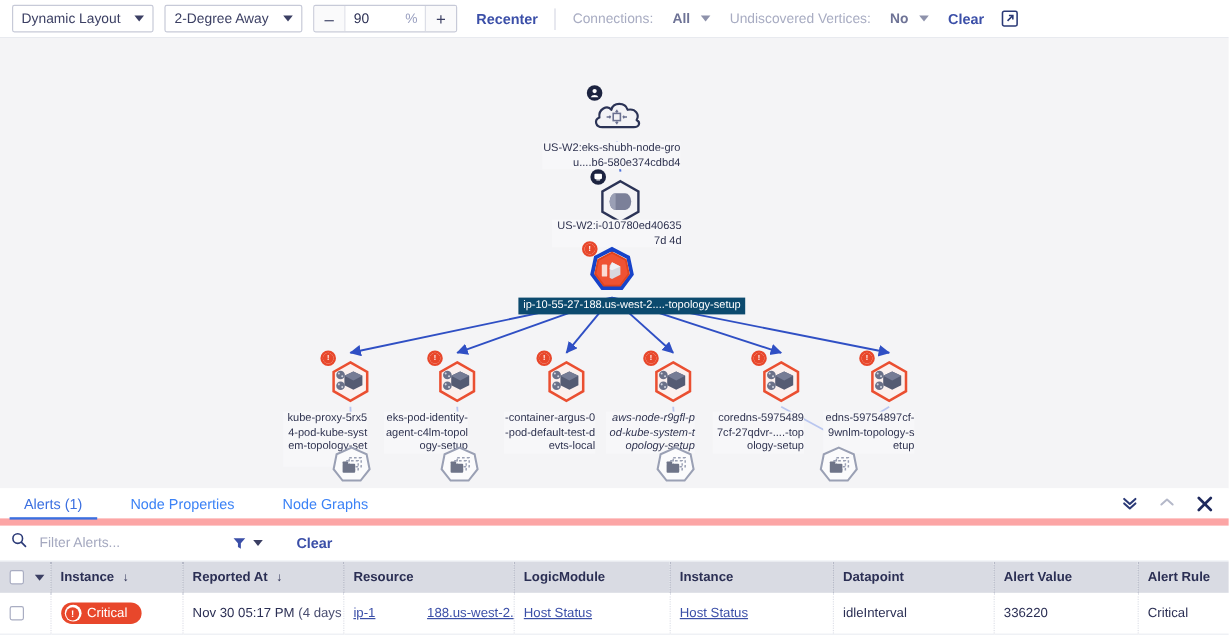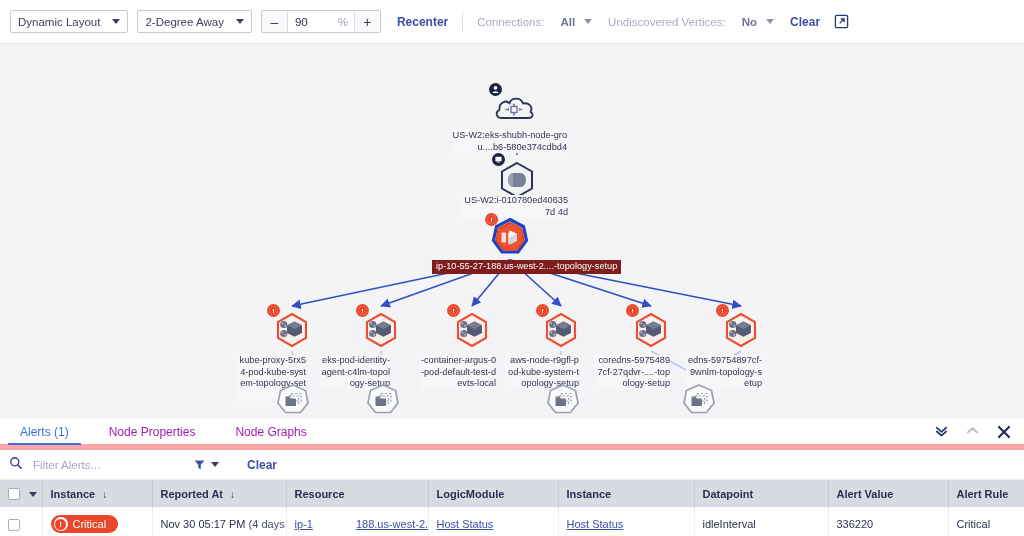--- a/index.html
+++ b/index.html
@@ -8,21 +8,21 @@
     margin: 0; padding: 0;
     width: 1024px; height: 536px;
     overflow: hidden;
     background: #ffffff;
     font-family: "Liberation Sans", sans-serif;
     color: #2b2f54;
   }
 
   
   .toolbar {
-    height: 44px;
+    height: 32px;
     display: flex;
     align-items: center;
     padding: 0 10px;
     background: #ffffff;
     border-bottom: 1px solid #e3e5ec;
     gap: 0;
   }
   .tb-select {
     height: 23px;
     border: 1px solid #c7cad8;
@@ -125,21 +125,21 @@
     position: absolute;
     font-size: 9.2px;
     line-height: 11.5px;
     color: #2f3350;
     text-align: right;
     background: #f7f7f9;
     white-space: normal;
     word-break: break-all;
   }
   .nlabel.sel {
-    background: #7f1d1d;
+    background: #0c4a6e;
     color: #ffffff;
     padding: 1px 4px;
     white-space: nowrap;
     word-break: normal;
   }
   .badge {
     position: absolute;
     width: 13px; height: 13px;
     border-radius: 50%;
     background: #1c2340;
@@ -165,21 +165,21 @@
     display: flex;
     align-items: stretch;
     border-bottom: 6px solid #fca5a5;
     position: relative;
     background: #fff;
   }
   .tab {
     display: flex; align-items: center;
     padding: 0 20px;
     font-size: 12px;
-    color: #a21caf;
+    color: #3b82f6;
     cursor: pointer;
     position: relative;
   }
   .tab.active { color: #3b6fe0; }
   .tab.active::after {
     content: "";
     position: absolute;
     left: 8px; right: 8px; bottom: -1px;
     height: 2px; background: #3b6fe0;
   }
@@ -431,21 +431,21 @@
       <polygon points="23,7 37,15 37,31 23,39 9,31 9,15" fill="#fbf0ee" stroke="#ea4f31" stroke-width="2.1"></polygon>
       <path d="M25.5 14.5 L33 18.2 L33 26 L25.5 29.8 L18 26 L18 18.2 Z" fill="#555b73"></path>
       <path d="M25.5 14.5 L33 18.2 L25.5 22 L18 18.2 Z" fill="#767c95"></path>
       <circle cx="14.8" cy="17.5" r="3.6" fill="#6b7189"></circle>
       <circle cx="14.8" cy="26.5" r="3.6" fill="#6b7189"></circle>
       <circle cx="13.4" cy="16.3" r="0.85" fill="#cfd2dd"></circle>
       <circle cx="16.2" cy="18.6" r="0.85" fill="#cfd2dd"></circle>
       <circle cx="13.4" cy="25.3" r="0.85" fill="#cfd2dd"></circle>
       <circle cx="16.2" cy="27.6" r="0.85" fill="#cfd2dd"></circle>
     </svg></div>
-      <div class="nlabel" style="left: 505px; top: 311px; width: 74px;">aws-node-r9gfl-pod-kube-system-topology-setup</div>
+      <div class="nlabel" style="left: 505px; top: 311px; width: 74px; font-style: italic;">aws-node-r9gfl-pod-kube-system-topology-setup</div>
       <div class="node" style="left: 628px; top: 263px;"><span class="badge alert">
           <span class="inner">!</span>
         </span><svg width="46" height="46" viewBox="0 0 46 46">
       <polygon points="23,7 37,15 37,31 23,39 9,31 9,15" fill="#fbf0ee" stroke="#ea4f31" stroke-width="2.1"></polygon>
       <path d="M25.5 14.5 L33 18.2 L33 26 L25.5 29.8 L18 26 L18 18.2 Z" fill="#555b73"></path>
       <path d="M25.5 14.5 L33 18.2 L25.5 22 L18 18.2 Z" fill="#767c95"></path>
       <circle cx="14.8" cy="17.5" r="3.6" fill="#6b7189"></circle>
       <circle cx="14.8" cy="26.5" r="3.6" fill="#6b7189"></circle>
       <circle cx="13.4" cy="16.3" r="0.85" fill="#cfd2dd"></circle>
       <circle cx="16.2" cy="18.6" r="0.85" fill="#cfd2dd"></circle>

